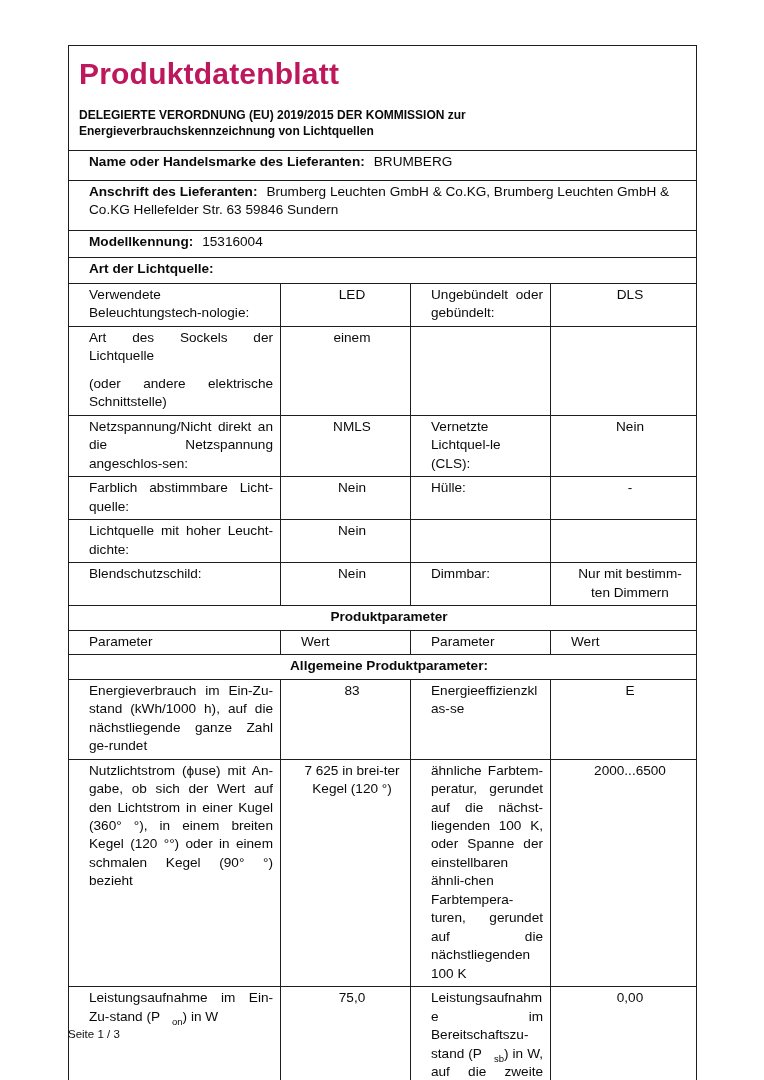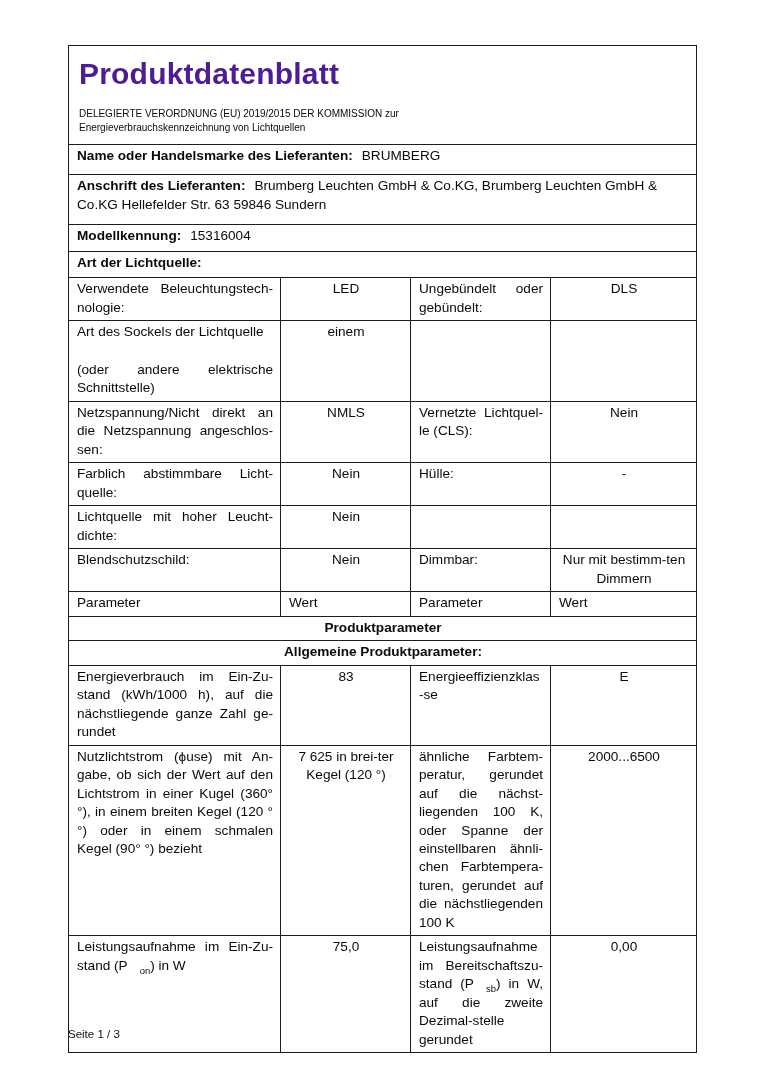--- a/index.html
+++ b/index.html
@@ -5,32 +5,32 @@
   html,body{margin:0;padding:0;}
   body{
     width:764px;height:1080px;background:#ffffff;position:relative;
     font-family:"Liberation Sans","DejaVu Sans",sans-serif;color:#0a0a0a;
     -webkit-font-smoothing:antialiased;
   }
   .sheet-wrap{position:absolute;left:68px;top:45px;width:628px;}
   table.sheet{border-collapse:collapse;table-layout:fixed;width:628px;}
   td{
     border:1.5px solid #1e1e1e;vertical-align:top;
-    padding:2px 7px 3px 8px;font-size:13.6px;line-height:1.36;
+    padding:2px 7px 3px 20px;font-size:13.6px;line-height:1.36;
     overflow:hidden;word-wrap:break-word;
   }
   .title-cell{padding:8px 10px 10px 10px;}
-  .doc-title{font-size:30px;font-weight:bold;color:#4c1d95;letter-spacing:0.2px;margin:0 0 12px 0;}
-  .subtitle div{font-size:10px;line-height:1.38;}
+  .doc-title{font-size:30px;font-weight:bold;color:#be185d;letter-spacing:0.2px;margin:0 0 12px 0;}
+  .subtitle div{font-size:12px;line-height:1.38;font-weight:bold;}
   .b{font-weight:bold;}
   .gap{margin-left:9px;}
   .param{text-align:justify;}
   .val{text-align:center;}
   .cb{text-align:center;font-weight:bold;}
-  .para2{margin-top:19px;}
+  .para2{margin-top:9px;}
   sub{font-size:9.5px;line-height:0;margin-left:12px;}
   
   .rh88{height:88px}.rh30{height:30px}.rh50{height:50px}.rh27{height:27px}
   .rh26{height:26px}.rh40{height:40px}.rh64{height:64px}.rh58{height:58px}
   .rh22{height:22px}.rh76{height:76px}.rh188{height:188px}.rh97{height:97px}
   .footer{
     position:absolute;left:68px;top:1004px;width:628px;text-align:left;
     font-size:11.5px;color:#111;margin-top:24px;
   }
 </style>
@@ -120,28 +120,28 @@
       </tr>
 
       <tr class="rh40">
         <td class="param">Blendschutzschild:</td>
         <td class="val">Nein</td>
         <td class="param">Dimmbar:</td>
         <td class="val">Nur mit bestimm-ten Dimmern</td>
       </tr>
 
       <tr class="rh22">
+        <td colspan="4" class="cb">Produktparameter</td>
+      </tr>
+
+      <tr class="rh22">
         <td>Parameter</td>
         <td>Wert</td>
         <td>Parameter</td>
         <td>Wert</td>
-      </tr>
-
-      <tr class="rh22">
-        <td colspan="4" class="cb">Produktparameter</td>
       </tr>
 
       <tr class="rh22">
         <td colspan="4" class="cb">Allgemeine Produktparameter:</td>
       </tr>
 
       <tr class="rh76">
         <td class="param">Energieverbrauch im Ein-Zu-stand (kWh/1000 h), auf die nächstliegende ganze Zahl ge-rundet</td>
         <td class="val">83</td>
         <td class="param">Energieeffizienzklas-se</td>

